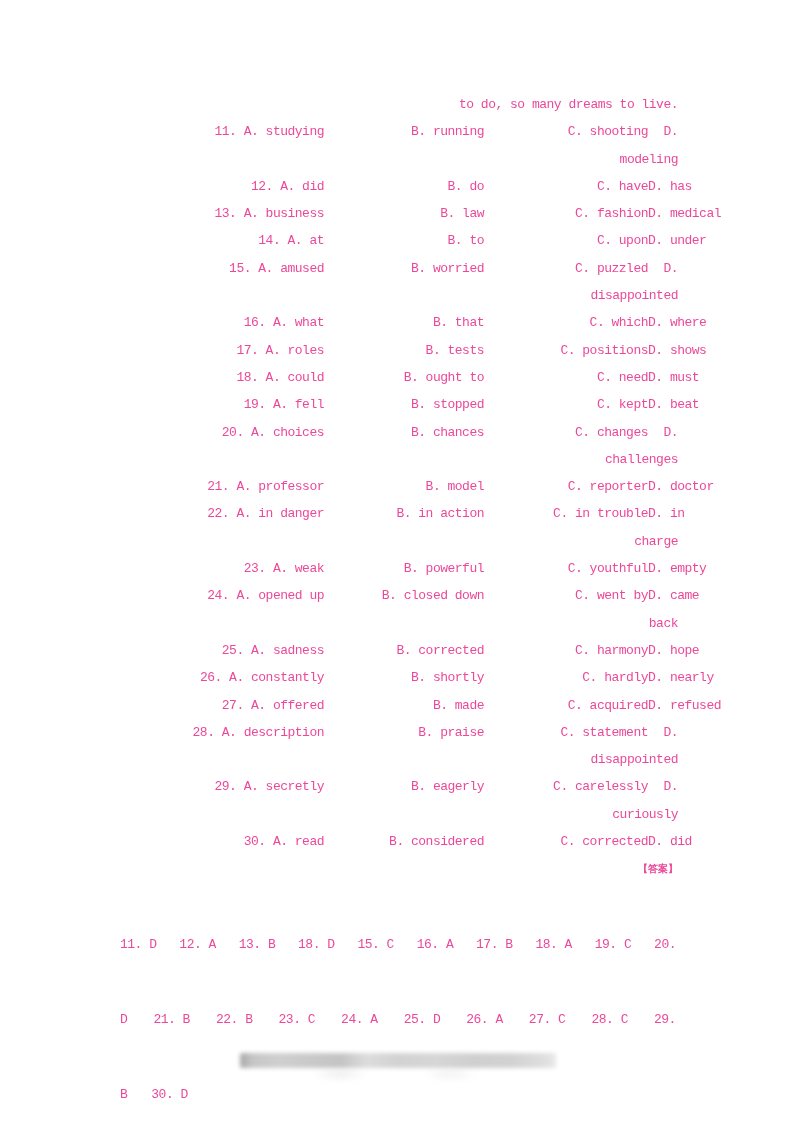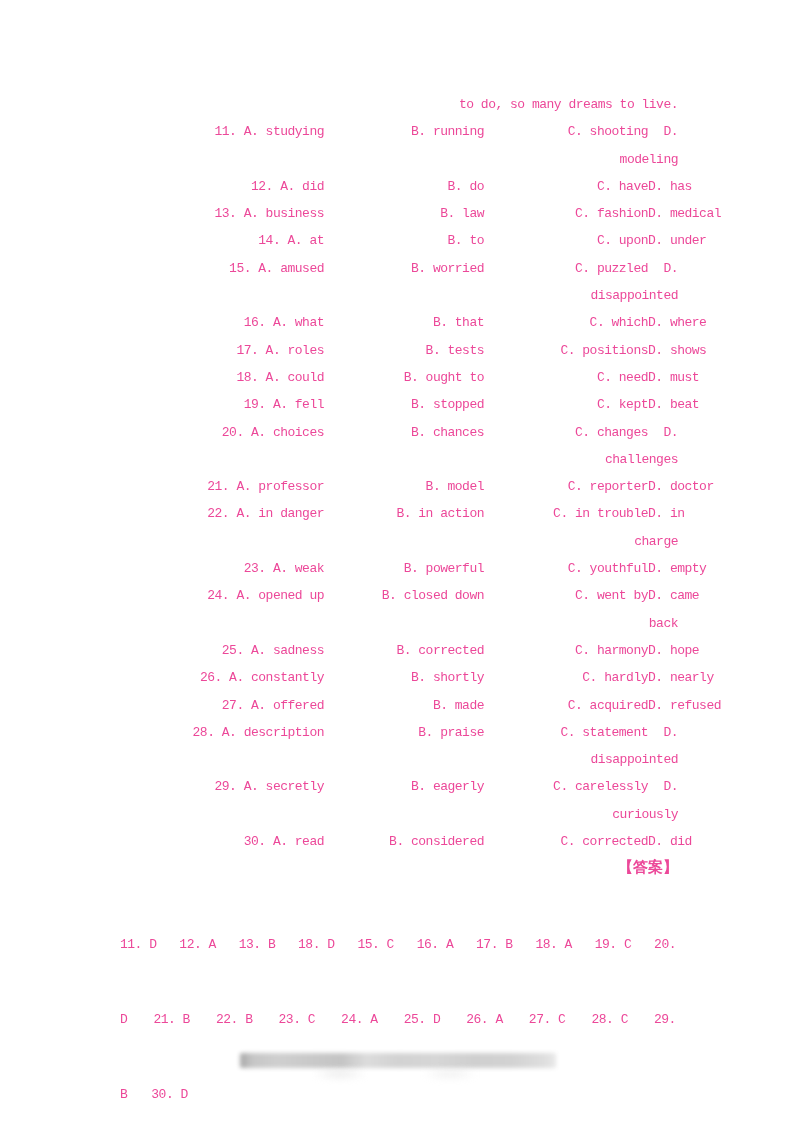--- a/index.html
+++ b/index.html
@@ -46,22 +46,22 @@
     justify-content: space-between;
     width: 556px;
     margin-top: 48px;
   }
   .answer-row.short {
     justify-content: flex-start;
     gap: 24px;
   }
   .heading {
     font-weight: bold;
-    font-size: 15px;
-    font-family: Liberation Mono, monospace;
+    font-size: 10px;
+    font-family: Liberation Sans, sans-serif;
     letter-spacing: 0;
   }
   .spacer { }
   .section-title {
     font-weight: bold;
     font-size: 16px;
     font-family: Liberation Serif, serif;
     letter-spacing: 0;
   }
   .watermark {

